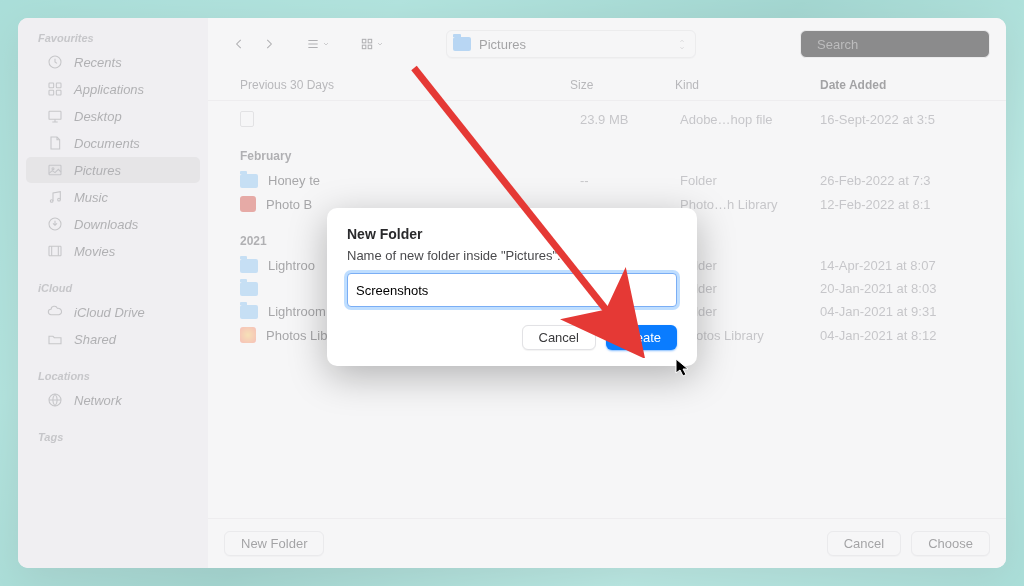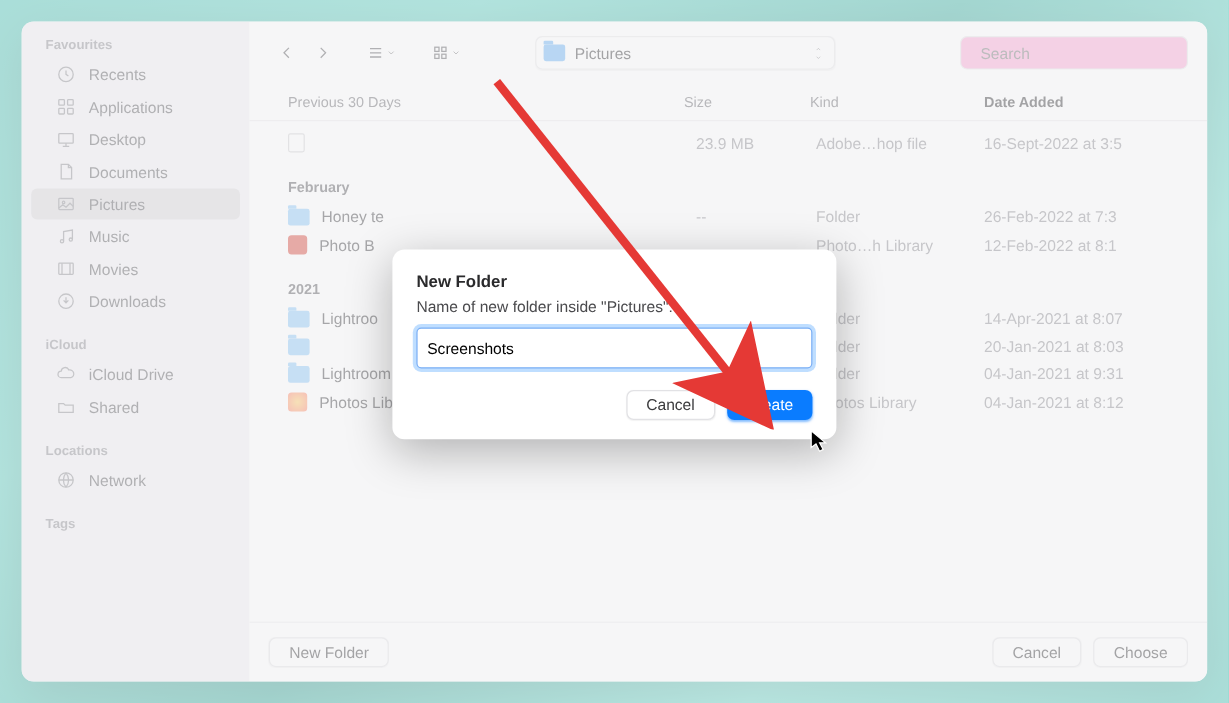--- a/index.html
+++ b/index.html
@@ -26,20 +26,21 @@
       overflow: hidden;
       display: flex;
       box-shadow: 0 10px 40px rgba(0,0,0,0.2);
     }
     .sidebar {
       width: 190px;
       background: #f0eef2;
       padding: 10px 0 10px 0;
       overflow-y: auto;
       font-size: 13px;
+      font-style: italic;
     }
     .sidebar-section {
       margin-bottom: 14px;
     }
     .sidebar-section-title {
       text-transform: none;
       color: #8e8e93;
       font-size: 11px;
       font-weight: 600;
       padding: 4px 20px;
@@ -148,21 +149,21 @@
       display: flex;
       flex-direction: column;
       align-items: center;
       justify-content: center;
       gap: 1px;
     }
     .searchbox {
       display: flex;
       align-items: center;
       gap: 6px;
-      background: #f9a8d4;
+      background: #000000;
       border: 1px solid #e6e6e8;
       border-radius: 6px;
       height: 28px;
       padding: 0 10px;
       width: 190px;
       margin-left: auto;
     }
     .searchbox input {
       border: none;
       outline: none;
@@ -405,34 +406,34 @@
               <path d="M9 18V6l11-2v12"></path>
               <circle cx="7" cy="18" r="2"></circle>
               <circle cx="18" cy="16" r="2"></circle>
             </svg>
           </span>
         <span>Music</span>
       </div>
       <div class="sidebar-item">
         <span class="sidebar-icon">
             <svg viewBox="0 0 24 24">
+              <circle cx="12" cy="12" r="9"></circle>
+              <path d="M12 7v7M9 11l3 3 3-3"></path>
+            </svg>
+          </span>
+        <span>Downloads</span>
+      </div>
+      <div class="sidebar-item">
+        <span class="sidebar-icon">
+            <svg viewBox="0 0 24 24">
               <rect x="3" y="5" width="18" height="14" rx="1"></rect>
               <path d="M7 5v14M17 5v14"></path>
             </svg>
           </span>
         <span>Movies</span>
-      </div>
-      <div class="sidebar-item">
-        <span class="sidebar-icon">
-            <svg viewBox="0 0 24 24">
-              <circle cx="12" cy="12" r="9"></circle>
-              <path d="M12 7v7M9 11l3 3 3-3"></path>
-            </svg>
-          </span>
-        <span>Downloads</span>
       </div>
     </div>
 
     <div class="sidebar-section">
       <div class="sidebar-section-title">iCloud</div>
       <div class="sidebar-item">
         <span class="sidebar-icon">
             <svg viewBox="0 0 24 24">
               <path d="M6 16a4 4 0 010-8 5 5 0 019.6-1.5A4 4 0 1118 16H6z"></path>
             </svg>

